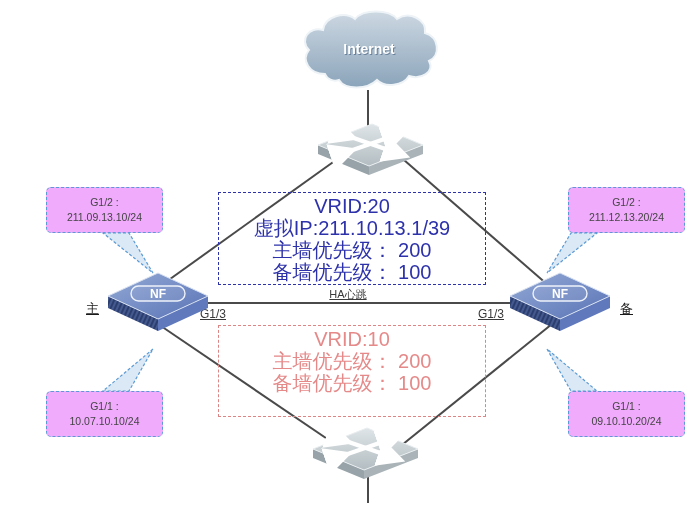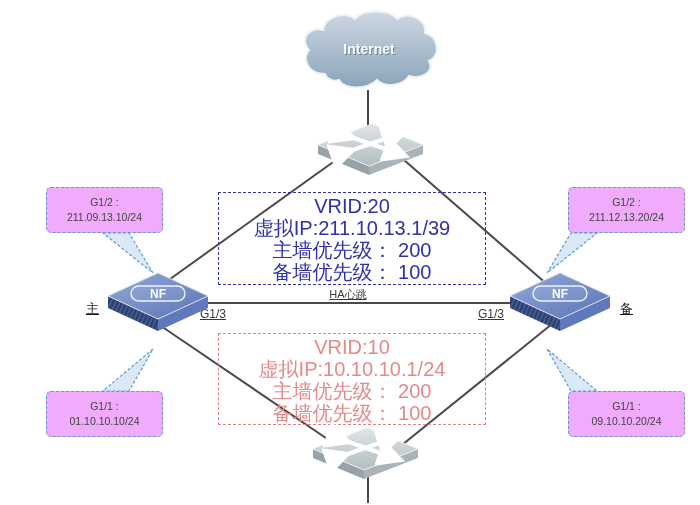--- a/index.html
+++ b/index.html
@@ -13,21 +13,21 @@
   
   #wires{position:absolute;left:0;top:0;z-index:1;}
   .wire{stroke:#4a4a4a;stroke-width:2;fill:none;}
 
   
   .vrid-box{
     position:absolute;left:218px;width:268px;z-index:2;
     text-align:center;padding-top:2px;box-sizing:border-box;
   }
   .vrid-box.wan{top:192px;height:93px;border:1px dashed #2e32aa;color:#2e32aa;}
-  .vrid-box.lan{top:333px;height:92px;border:1px dashed #dd8484;color:#e58989;}
+  .vrid-box.lan{top:325px;height:92px;border:1px dashed #dd8484;color:#e58989;}
   .vrid-line{font-size:20px;line-height:22px;white-space:nowrap;}
 
   
   .callout{
     position:absolute;width:117px;height:46px;z-index:4;box-sizing:border-box;
     background:#f0abfc;border:1px dashed #5b9bd5;border-radius:5px;
     display:flex;flex-direction:column;align-items:center;justify-content:center;
     font-size:10.5px;line-height:1.45;color:#444;
   }
   .tail{position:absolute;z-index:3;}
@@ -82,21 +82,20 @@
 
   <div class="vrid-box wan">
     <div class="vrid-line">VRID:20</div>
     <div class="vrid-line">虚拟IP:211.10.13.1/39</div>
     <div class="vrid-line">主墙优先级： 200</div>
     <div class="vrid-line">备墙优先级： 100</div>
   </div>
 
   <div class="vrid-box lan">
     <div class="vrid-line">VRID:10</div>
-    <div class="vrid-line">虚拟IP:10.10.10.1/24</div>
     <div class="vrid-line">主墙优先级： 200</div>
     <div class="vrid-line">备墙优先级： 100</div>
   </div>
 
   <svg class="tail" style="left:95px;top:232px" width="62" height="42">
     <polygon points="8,1 34,1 58,41"></polygon>
   </svg>
   <svg class="tail" style="left:543px;top:232px" width="62" height="42">
     <polygon points="54,1 28,1 4,41"></polygon>
   </svg>
@@ -110,21 +109,21 @@
   <div class="callout" style="left:46px;top:187px">
     <div>G1/2 :</div>
     <div>211.09.13.10/24</div>
   </div>
   <div class="callout" style="left:568px;top:187px">
     <div>G1/2 :</div>
     <div>211.12.13.20/24</div>
   </div>
   <div class="callout" style="left:46px;top:391px">
     <div>G1/1 :</div>
-    <div>01.10.10.10/24</div>
+    <div>10.07.10.10/24</div>
   </div>
   <div class="callout" style="left:568px;top:391px">
     <div>G1/1 :</div>
     <div>09.10.10.20/24</div>
   </div>
 
   <svg class="device" style="left:295px;top:6px" width="150" height="88" viewBox="0 0 150 88">
     <path d="M30,68 C14,68 6,54 14,44 C4,34 14,20 28,24 C30,10 50,5 60,13 C68,3 94,3 102,13
              C114,5 132,13 130,27 C144,31 146,49 134,55 C140,66 126,74 114,70 C108,80 90,82 82,74
              C72,84 50,84 44,74 C38,76 32,73 30,68 Z" fill="url(#cloudGrad)" stroke="#eef3f7" stroke-width="2"></path>

